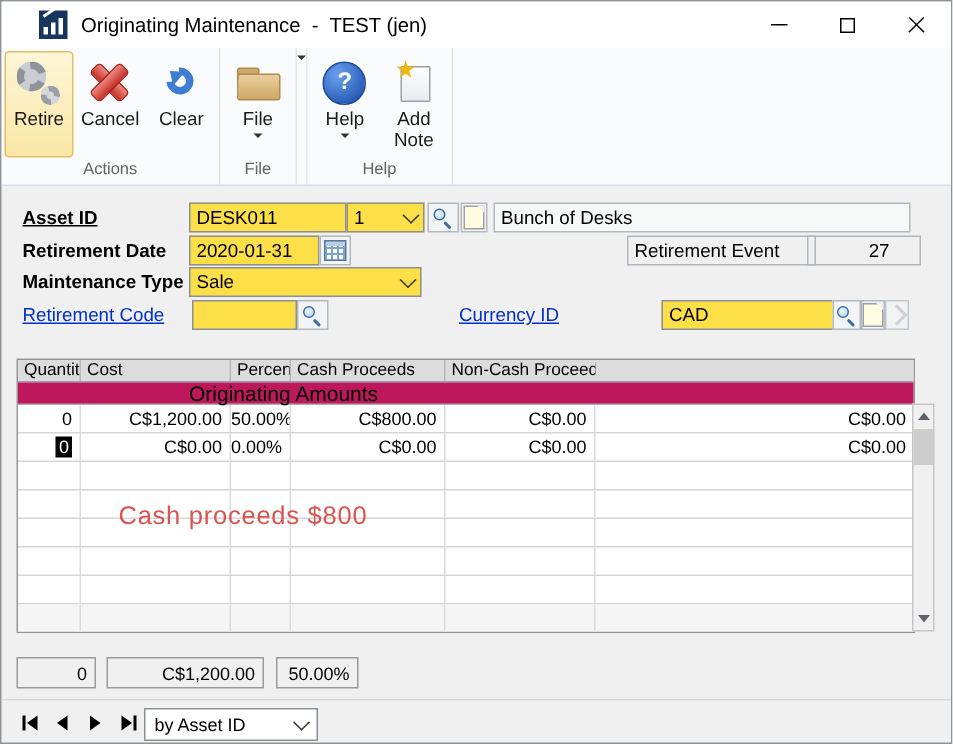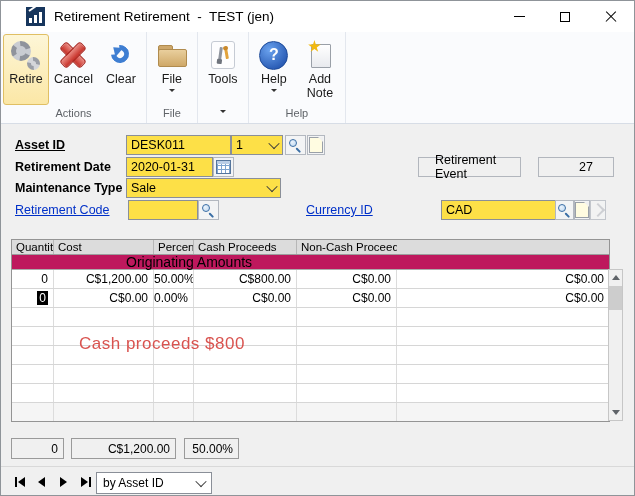--- a/index.html
+++ b/index.html
@@ -122,21 +122,21 @@
 
 <div id="window">
 
   <div class="titlebar">
     <div class="app-icon">
         <span class="b1"></span>
         <span class="b2"></span>
         <span class="b3"></span>
         <span class="arrow"></span>
       </div>
-    <div class="title-text">Retirement Retirement  -  TEST (jen)</div>
+    <div class="title-text">Originating Maintenance  -  TEST (jen)</div>
     <div class="win-controls">
       <div class="win-btn">
           <span class="glyph-min"></span>
         </div>
       <div class="win-btn">
           <span class="glyph-max"></span>
         </div>
       <div class="win-btn">
           <span class="glyph-close"></span>
         </div>
@@ -184,31 +184,20 @@
               </span>
             </div>
           <div class="rlabel">File</div>
           <div class="mini-caret"></div>
         </div>
       </div>
       <div class="group-footer">File</div>
     </div>
 
     <div class="ribbon-group">
-      <div class="group-buttons">
-        <div class="rbtn">
-          <div class="ricon">
-              <span class="icon-tools">
-                <span class="t1"></span>
-                <span class="t2"></span>
-              </span>
-            </div>
-          <div class="rlabel">Tools</div>
-        </div>
-      </div>
       <div class="group-footer">
           <span class="mini-caret" style="margin-top:0;"></span>
         </div>
     </div>
 
     <div class="ribbon-group">
       <div class="group-buttons">
         <div class="rbtn">
           <div class="ricon">
               <span class="icon-help">?</span>
@@ -239,27 +228,28 @@
     </div>
   <div class="btn-sq" style="left:284px; top:134px; width:21px;">
       <span class="icon-magnifier">
         <span class="lens"></span>
         <span class="handle"></span>
       </span>
     </div>
   <div class="btn-sq" style="left:306px; top:134px; width:18px;">
       <span class="icon-note"></span>
     </div>
+  <div class="input readonly" style="left:328px; top:134px; width:278px;">Bunch of Desks</div>
 
   <div class="flabel" style="left:14px; top:156px;">Retirement Date</div>
   <div class="input" style="left:125px; top:156px; width:87px;">2020-01-31</div>
   <div class="btn-sq" style="left:212px; top:156px; width:21px;">
       <span class="icon-calendar"></span>
     </div>
-  <div class="evt-box" style="left:417px; top:156px; width:103px; padding-left:16px;">Retirement Event</div>
+  <div class="evt-box" style="left:417px; top:156px; width:126px; padding-left:4px;">Retirement Event</div>
   <div class="evt-box" style="left:537px; top:156px; width:76px; justify-content:flex-end; padding-right:20px;">27</div>
 
   <div class="flabel" style="left:14px; top:177px;">Maintenance Type</div>
   <div class="input" style="left:125px; top:177px; width:155px;">
       <span>Sale</span>
       <span class="chev"></span>
     </div>
 
   <div class="flink" style="left:14px; top:199px;">Retirement Code</div>
   <div class="input" style="left:127px; top:199px; width:70px;"></div>

